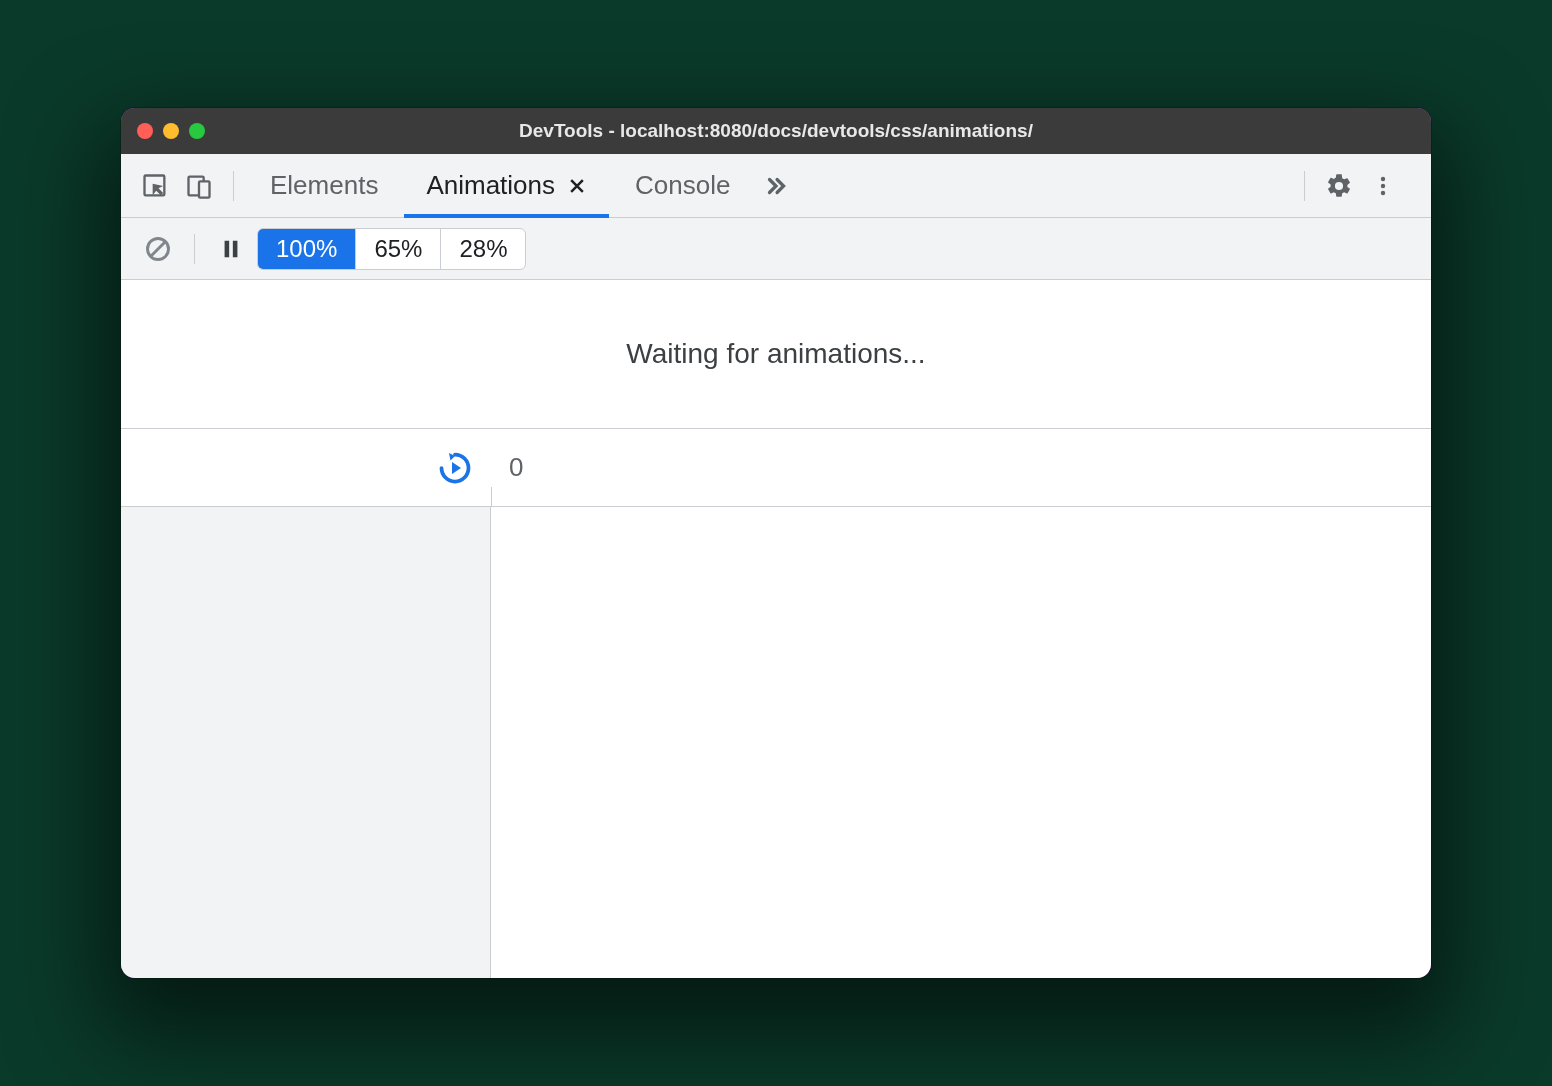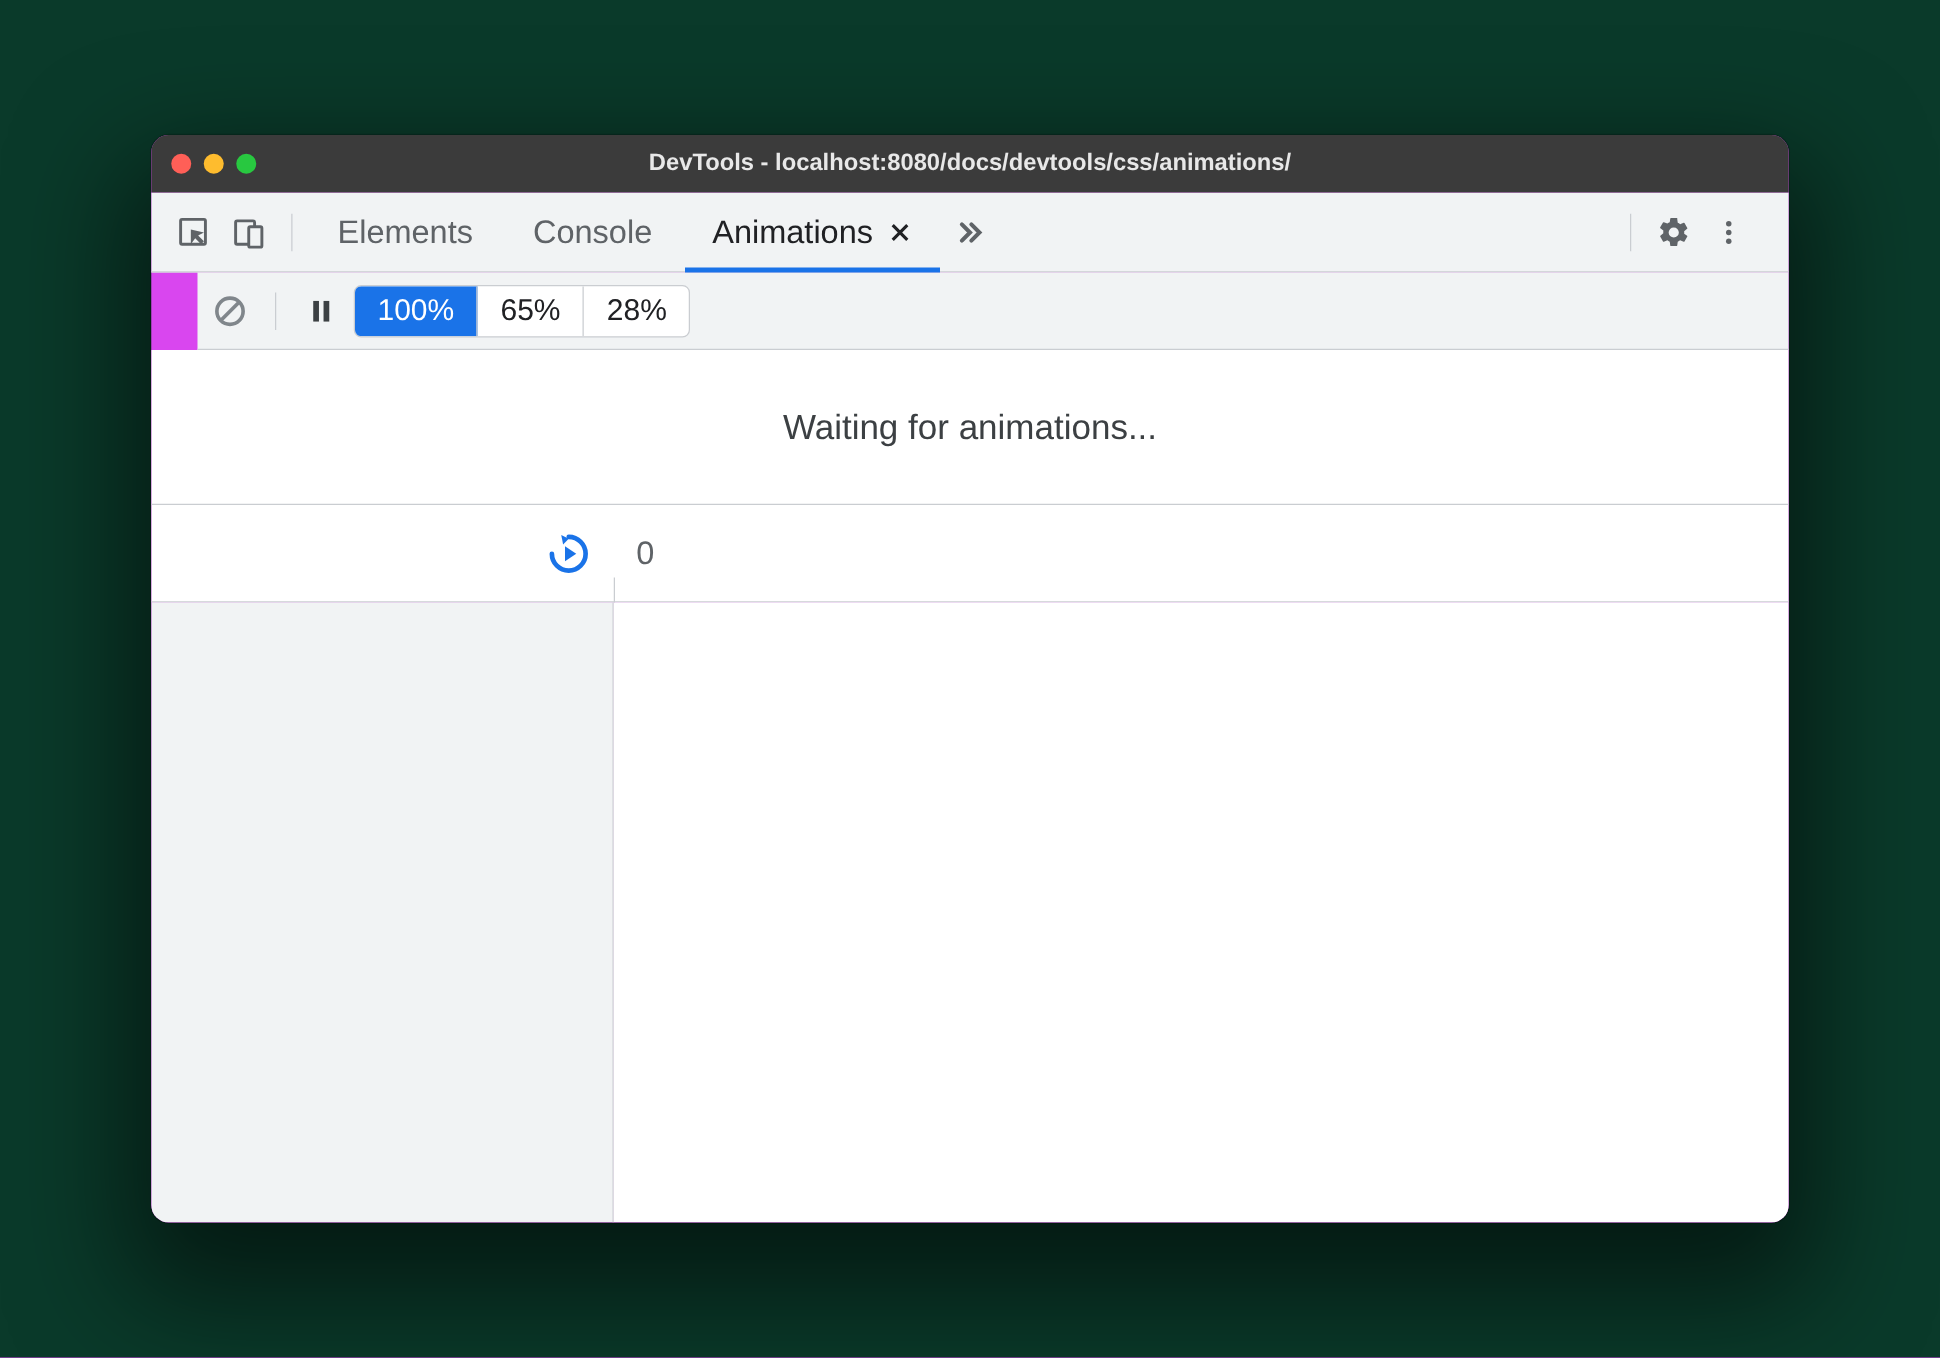--- a/index.html
+++ b/index.html
@@ -87,24 +87,23 @@
   }
   .tab .close { color: #202124; font-size: 24px; }
   .spacer { flex: 1; }
   
   .anim-toolbar {
     height: 62px;
     background: #f1f3f4;
     border-bottom: 1px solid #cacdd1;
     display: flex;
     align-items: center;
-    padding: 0 6px;
+    padding: 0 17px;
     gap: 6px;
     flex: 0 0 auto;
-    margin-left: 37px;
   }
   .speed-group {
     display: flex;
     border: 1px solid #cacdd1;
     border-radius: 6px;
     overflow: hidden;
     background: #fff;
   }
   .speed {
     padding: 6px 18px;
@@ -112,21 +111,21 @@
     color: #202124;
     border-right: 1px solid #cacdd1;
   }
   .speed:last-child { border-right: none; }
   .speed.active {
     background: #1a73e8;
     color: #fff;
   }
   
   .waiting {
-    height: 124px;
+    height: 149px;
     background: #fff;
     border-bottom: 1px solid #cacdd1;
     display: flex;
     align-items: center;
     justify-content: center;
     font-size: 28px;
     color: #3c4043;
     flex: 0 0 auto;
   }
   
@@ -203,32 +202,32 @@
     </div>
     <div class="icon-btn">
       <svg width="28" height="28" viewBox="0 0 24 24" fill="none" stroke="currentColor" stroke-width="2">
         <rect x="3" y="4" width="13" height="16" rx="1"></rect>
         <rect x="12" y="8" width="9" height="14" rx="1" fill="#f1f3f4"></rect>
       </svg>
     </div>
     <div class="vsep"></div>
     <div class="tab">
       <span>Elements</span>
-    </div>
-    <div class="tab">
-      <span>Console</span>
     </div>
     <div class="tab active">
       <span>Animations</span>
       <span class="close">
         <svg width="20" height="20" viewBox="0 0 24 24" stroke="currentColor" stroke-width="3">
             <path d="M5 5 L19 19 M19 5 L5 19"></path>
           </svg>
       </span>
     </div>
+    <div class="tab">
+      <span>Console</span>
+    </div>
     <div class="icon-btn">
       <svg width="26" height="26" viewBox="0 0 24 24" fill="none" stroke="currentColor" stroke-width="3" stroke-linecap="round">
           <path d="M6 6 L12 12 L6 18 M13 6 L19 12 L13 18"></path>
         </svg>
     </div>
     <div class="spacer"></div>
     <div class="vsep"></div>
     <div class="icon-btn">
       <svg width="28" height="28" viewBox="0 0 24 24" fill="currentColor">
         <path d="M19.14,12.94a7.07,7.07,0,0,0,.05-.94,7.07,7.07,0,0,0-.05-.94l2.03-1.58a.5.5,0,0,0,.12-.64l-1.92-3.32a.5.5,0,0,0-.61-.22l-2.39.96a7.03,7.03,0,0,0-1.62-.94l-.36-2.54A.5.5,0,0,0,13.9,2h-3.8a.5.5,0,0,0-.49.42L9.25,4.96a7.03,7.03,0,0,0-1.62.94l-2.39-.96a.5.5,0,0,0-.61.22L2.71,8.48a.5.5,0,0,0,.12.64L4.86,10.7a7.07,7.07,0,0,0-.05.94,7.07,7.07,0,0,0,.05.94L2.83,14.16a.5.5,0,0,0-.12.64l1.92,3.32a.5.5,0,0,0,.61.22l2.39-.96a7.03,7.03,0,0,0,1.62.94l.36,2.54a.5.5,0,0,0,.49.42h3.8a.5.5,0,0,0,.49-.42l.36-2.54a7.03,7.03,0,0,0,1.62-.94l2.39.96a.5.5,0,0,0,.61-.22l1.92-3.32a.5.5,0,0,0-.12-.64ZM12,15.5A3.5,3.5,0,1,1,15.5,12,3.5,3.5,0,0,1,12,15.5Z"></path>

